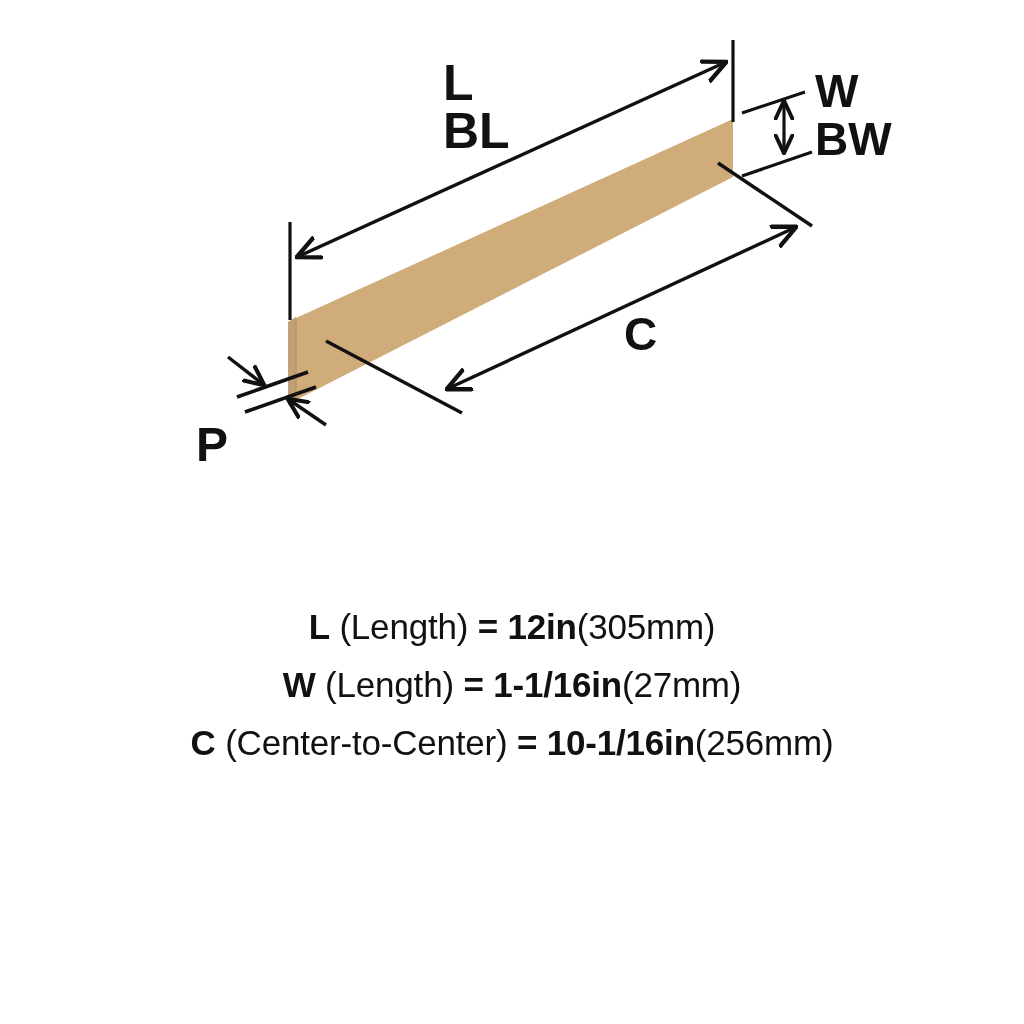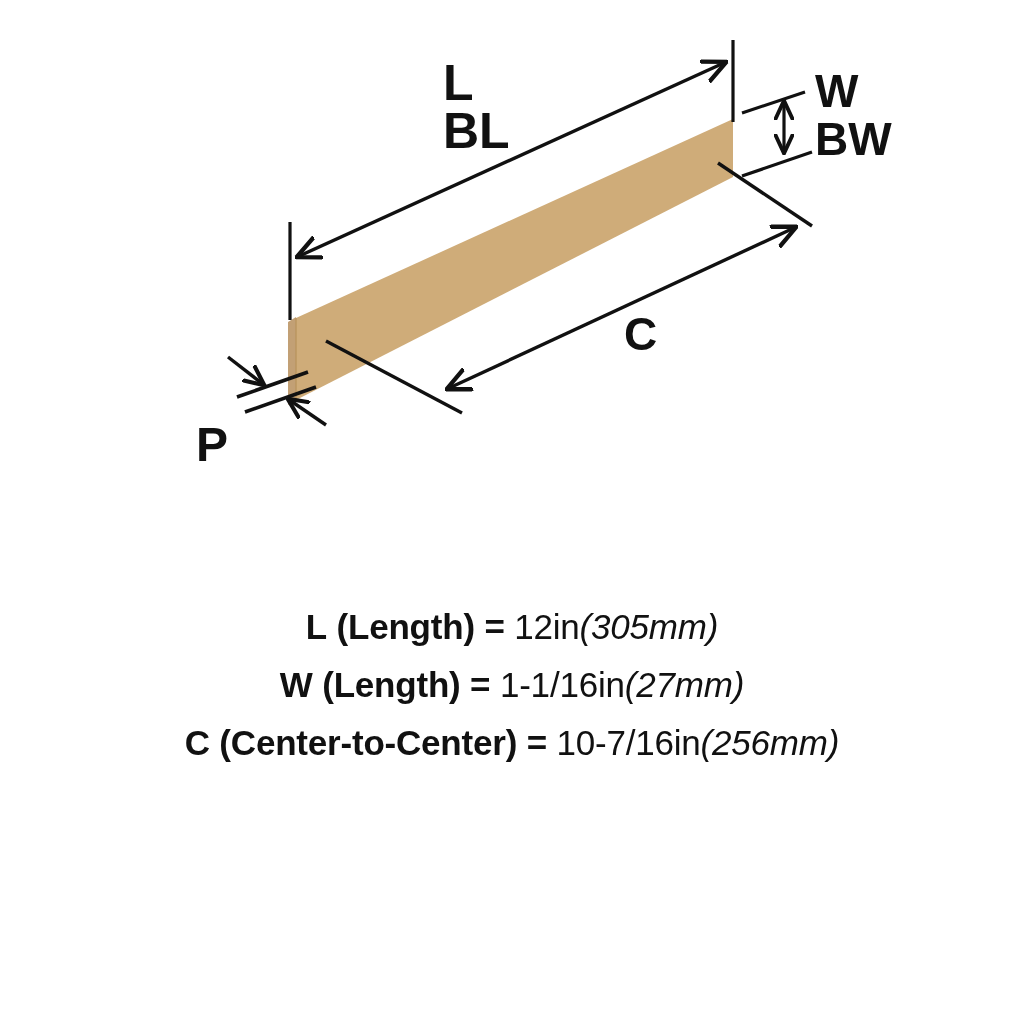--- a/index.html
+++ b/index.html
@@ -51,31 +51,30 @@
     font-size: 35px;
     line-height: 58px;
     color: #111111;
     white-space: nowrap;
     letter-spacing: -0.2px;
   }
   .spec-sym {
     font-weight: 700;
   }
   .spec-name {
-    font-weight: 700;
+    font-weight: 400;
   }
   .spec-eq {
     font-weight: 700;
   }
   .spec-val {
-    font-weight: 400;
+    font-weight: 700;
   }
   .spec-metric {
     font-weight: 400;
-    font-style: italic;
   }
 </style>
 </head>
 <body>
 
 <div id="page">
 
   <div id="diagram-area">
     <svg id="diagram-svg" viewBox="0 0 1024 560" xmlns="http://www.w3.org/2000/svg">
       <defs>
@@ -138,17 +137,17 @@
     <div class="spec-line">
       <span class="spec-sym">W</span>
       <span class="spec-name">(Length)</span>
       <span class="spec-eq">=</span>
       <span class="spec-val">1-1/16in</span><span class="spec-metric">(27mm)</span>
     </div>
     <div class="spec-line">
       <span class="spec-sym">C</span>
       <span class="spec-name">(Center-to-Center)</span>
       <span class="spec-eq">=</span>
-      <span class="spec-val">10-7/16in</span><span class="spec-metric">(256mm)</span>
+      <span class="spec-val">10-1/16in</span><span class="spec-metric">(256mm)</span>
     </div>
   </div>
 
 </div>
 
 </body></html>

